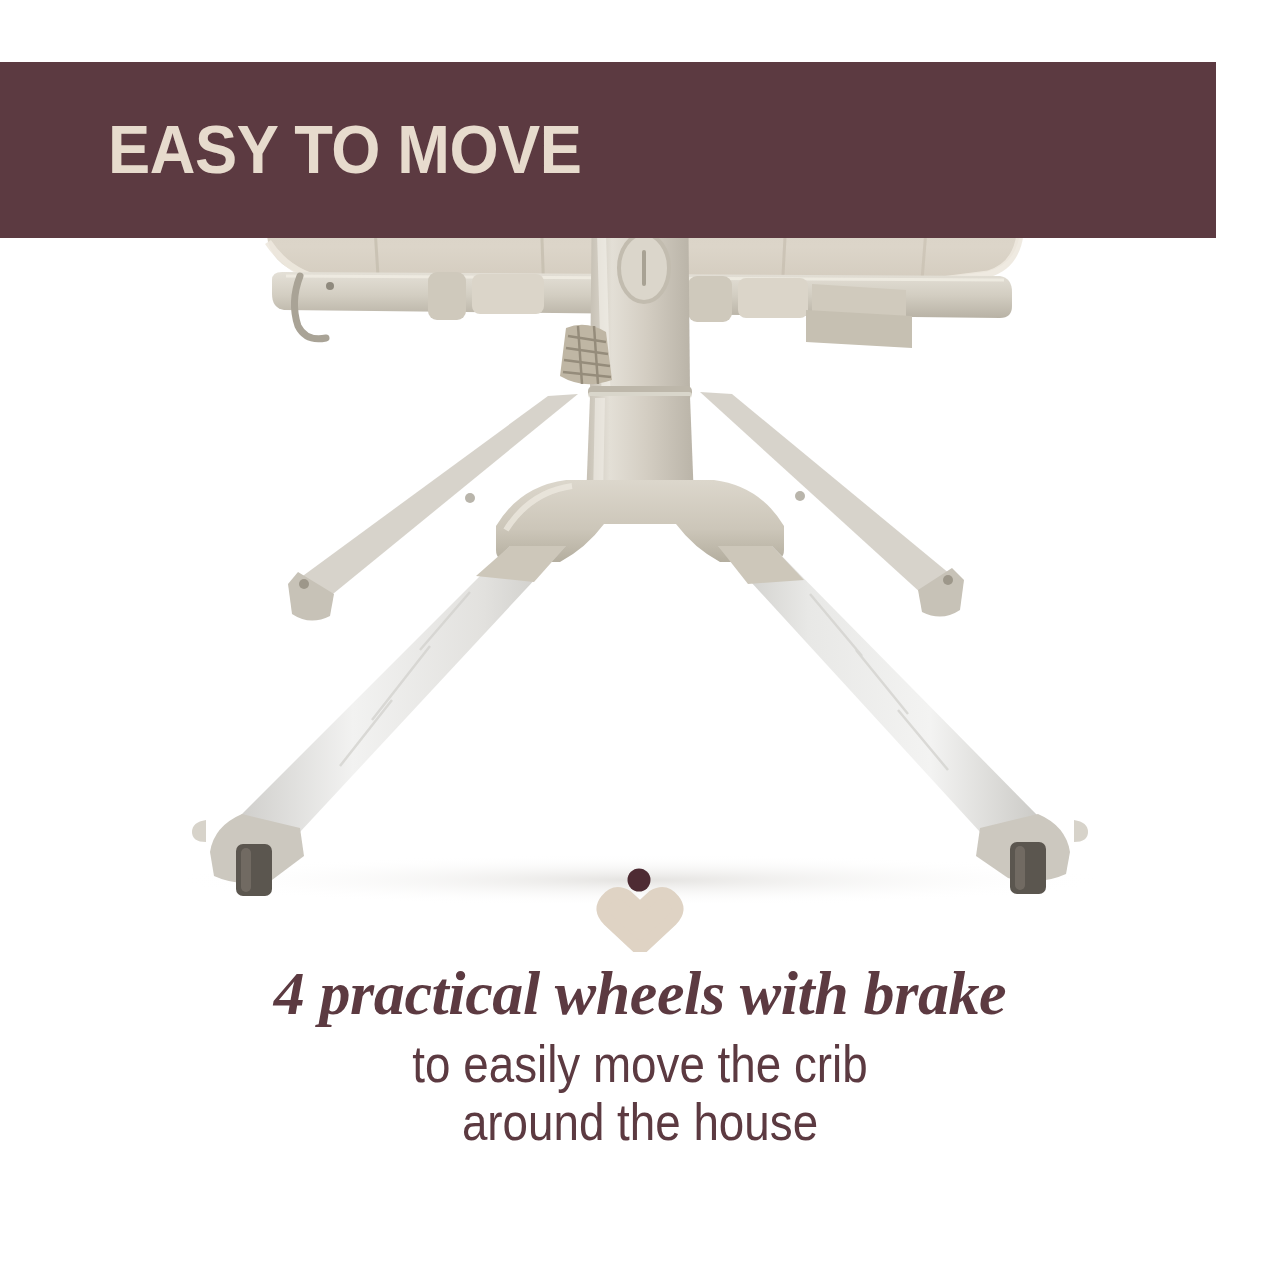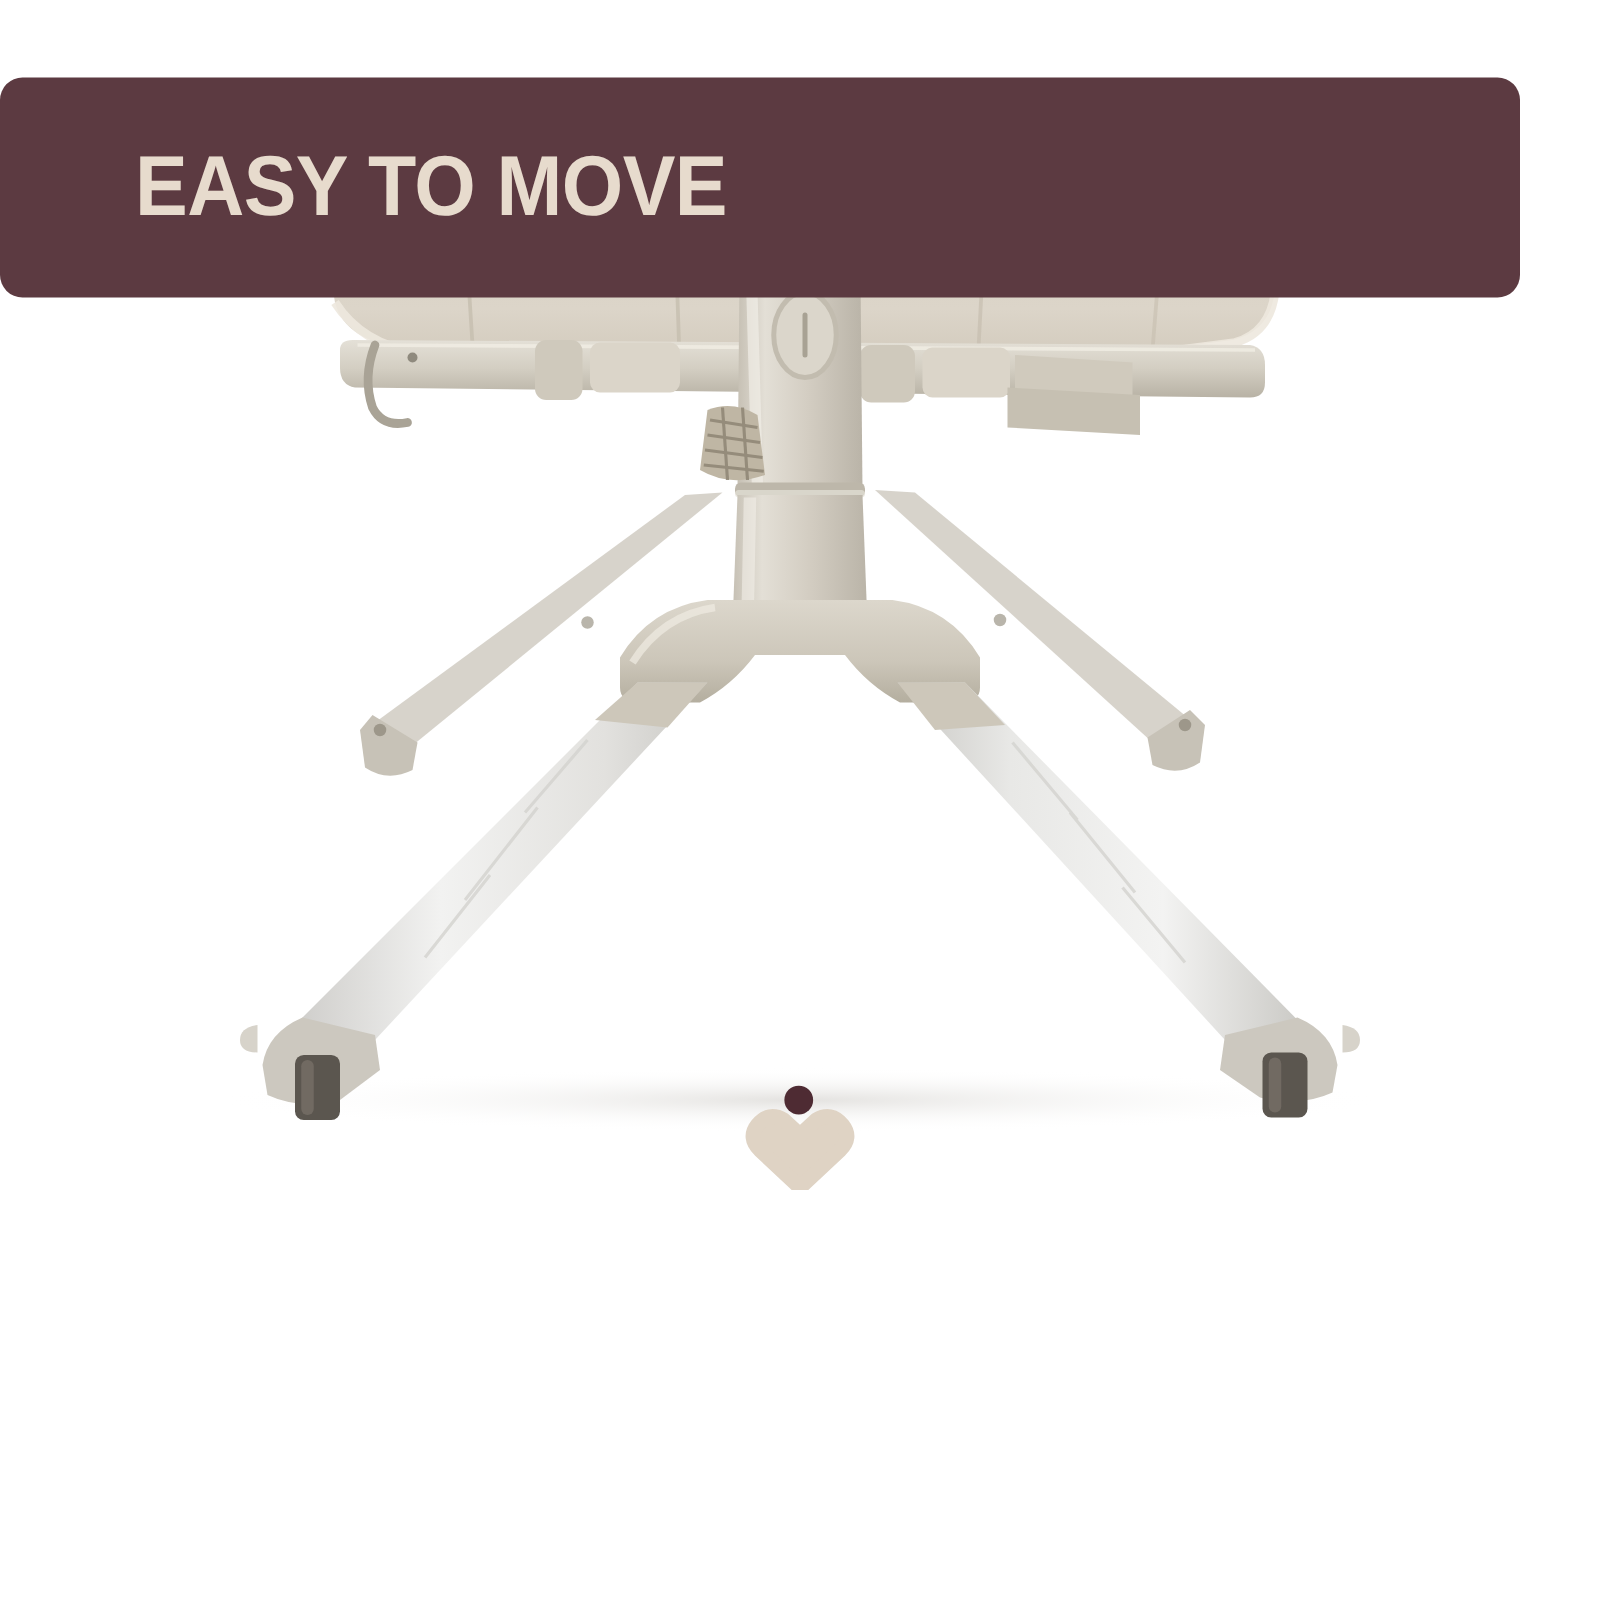--- a/index.html
+++ b/index.html
@@ -25,21 +25,20 @@
 
   
   #header-banner {
     position: absolute;
     left: 0;
     top: 62px;
     width: 1216px;
     height: 176px;
     background: #5c3a41;
     z-index: 40;
-    border-radius: 18px;
   }
   #header-title {
     position: absolute;
     left: 108px;
     top: 50%;
     transform: translateY(-52%);
     color: #e7dbcd;
     font-family: "Liberation Sans", sans-serif;
     font-weight: 700;
     font-size: 68px;
@@ -252,14 +251,21 @@
     <div id="header-title"><span id="header-title-inner">EASY TO MOVE</span></div>
   </div>
 
   <div id="brand-icon">
     <svg viewBox="0 0 88 90" xmlns="http://www.w3.org/2000/svg">
       <circle cx="43" cy="18" r="11.5" fill="#4E2B33"></circle>
       <path d="M44,88 L12,58 Q2,48 10,38 Q19,27 31,34 L44,46 L57,34 Q69,27 78,38 Q86,48 76,58 Z" fill="#DFD3C4" stroke="#DFD3C4" stroke-width="12" stroke-linejoin="round"></path>
     </svg>
   </div>
 
+  <div id="caption">
+    <div id="caption-headline">4 practical wheels with brake</div>
+    <div id="caption-sub">
+      <span class="sub-line">to easily move the crib</span>
+      <span class="sub-line">around the house</span>
+    </div>
+  </div>
 
 </div>
 
 </body></html>

